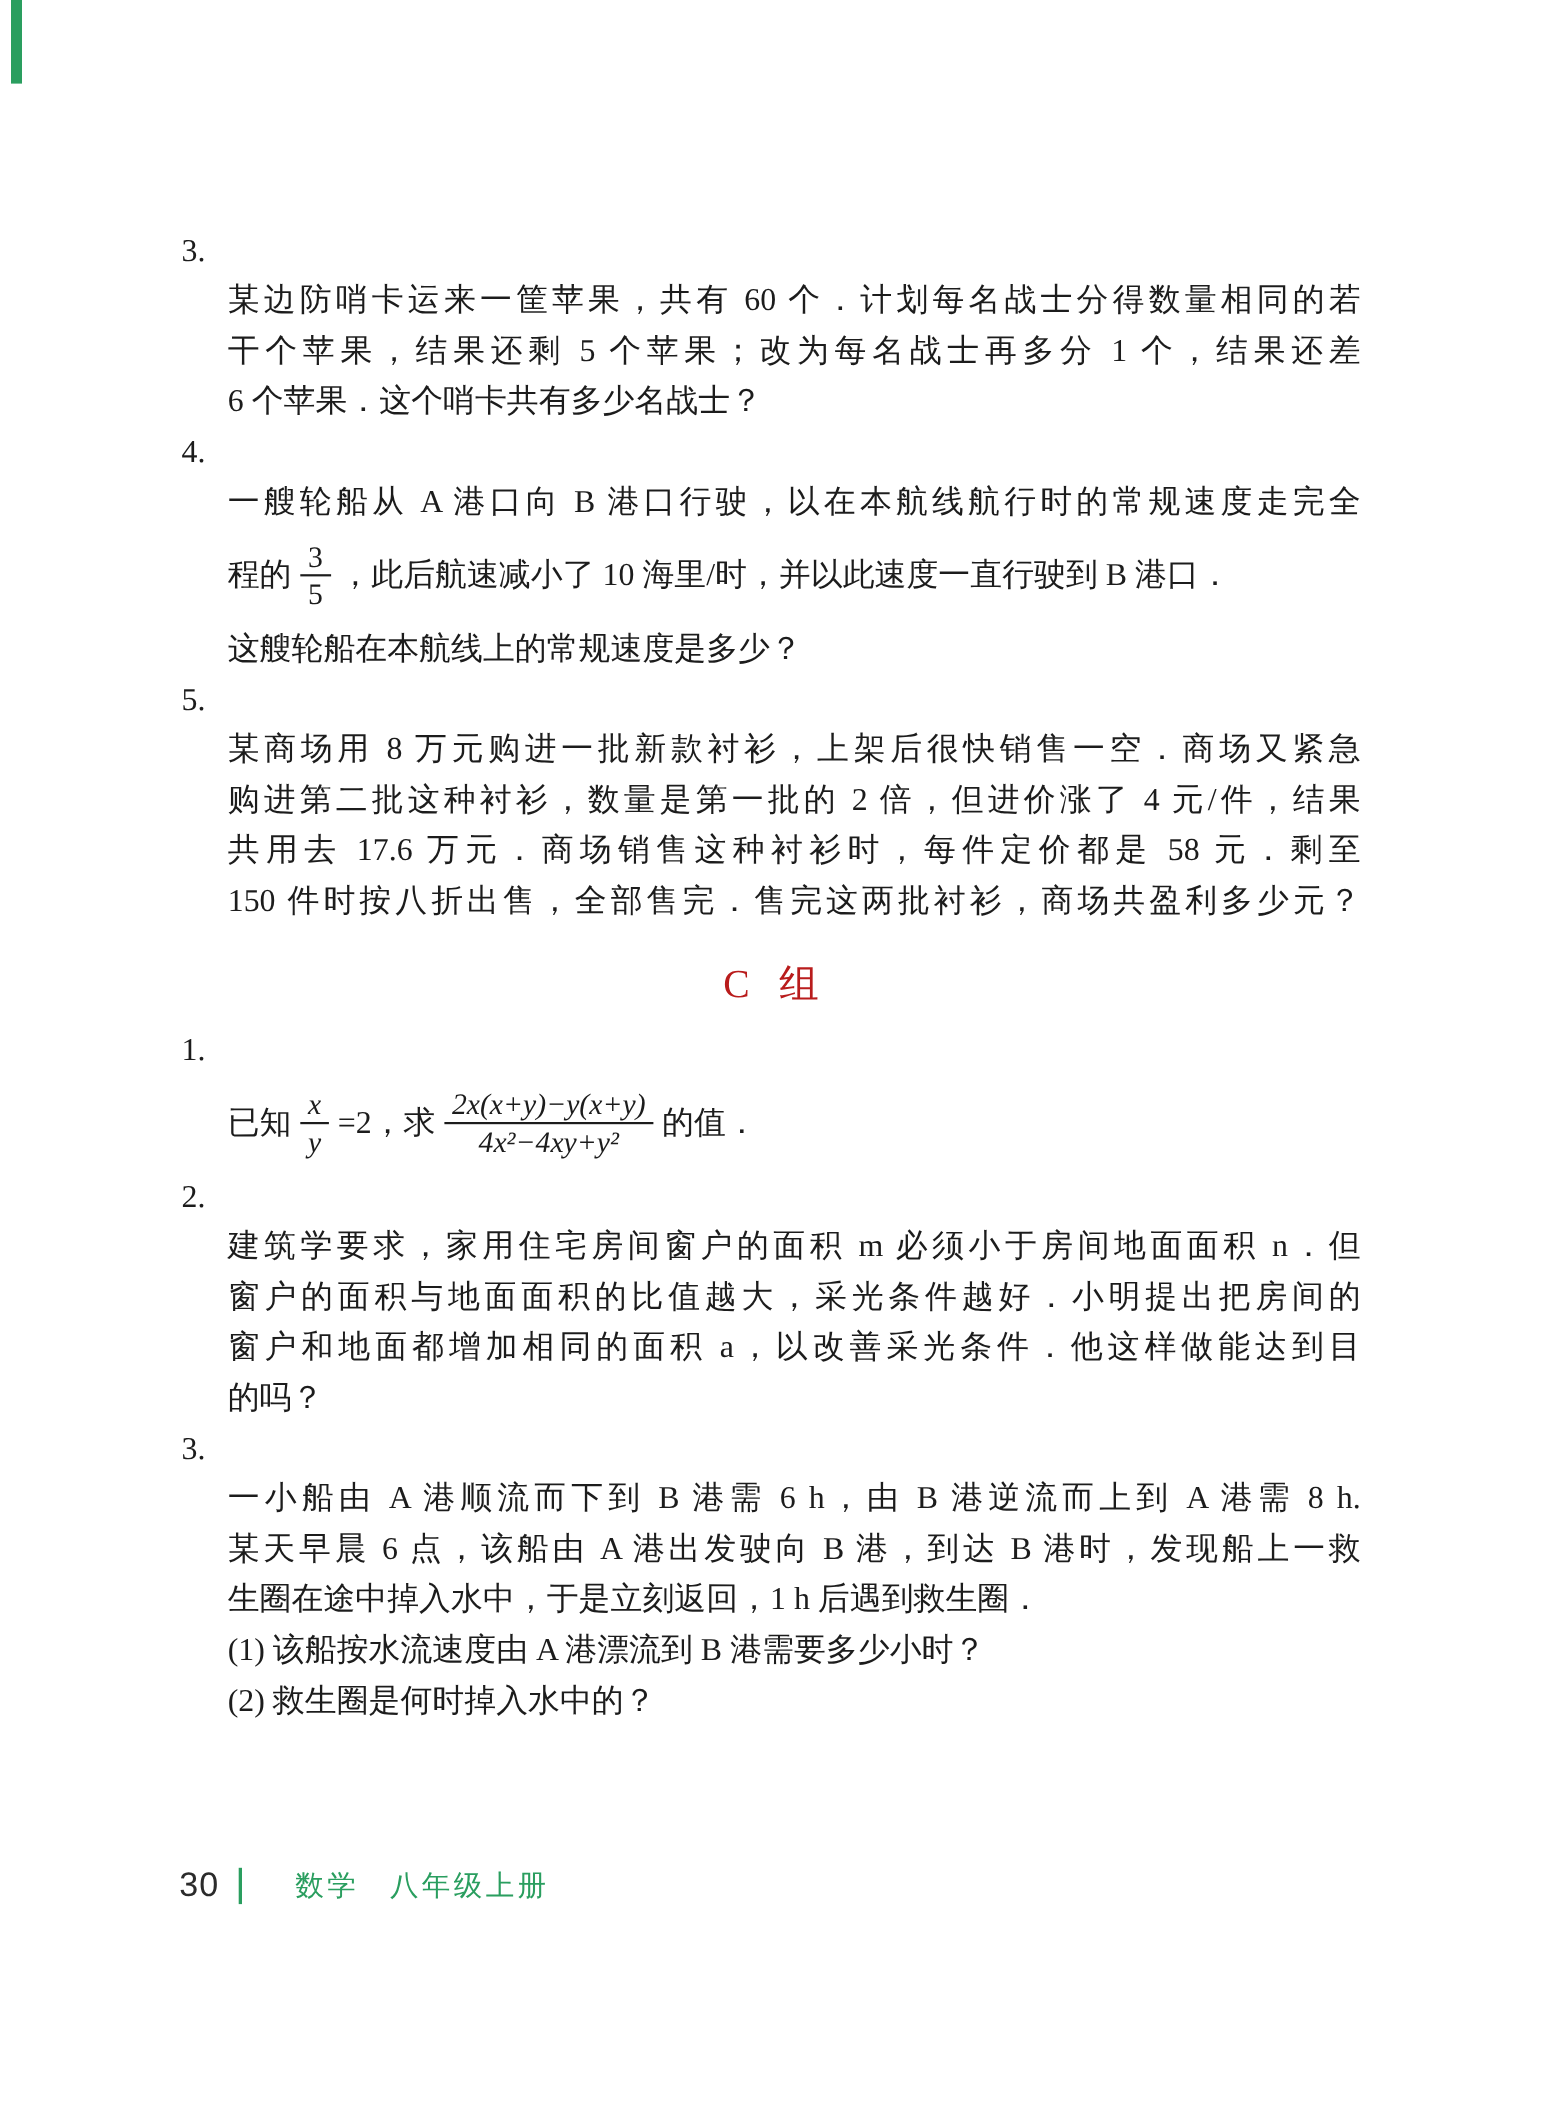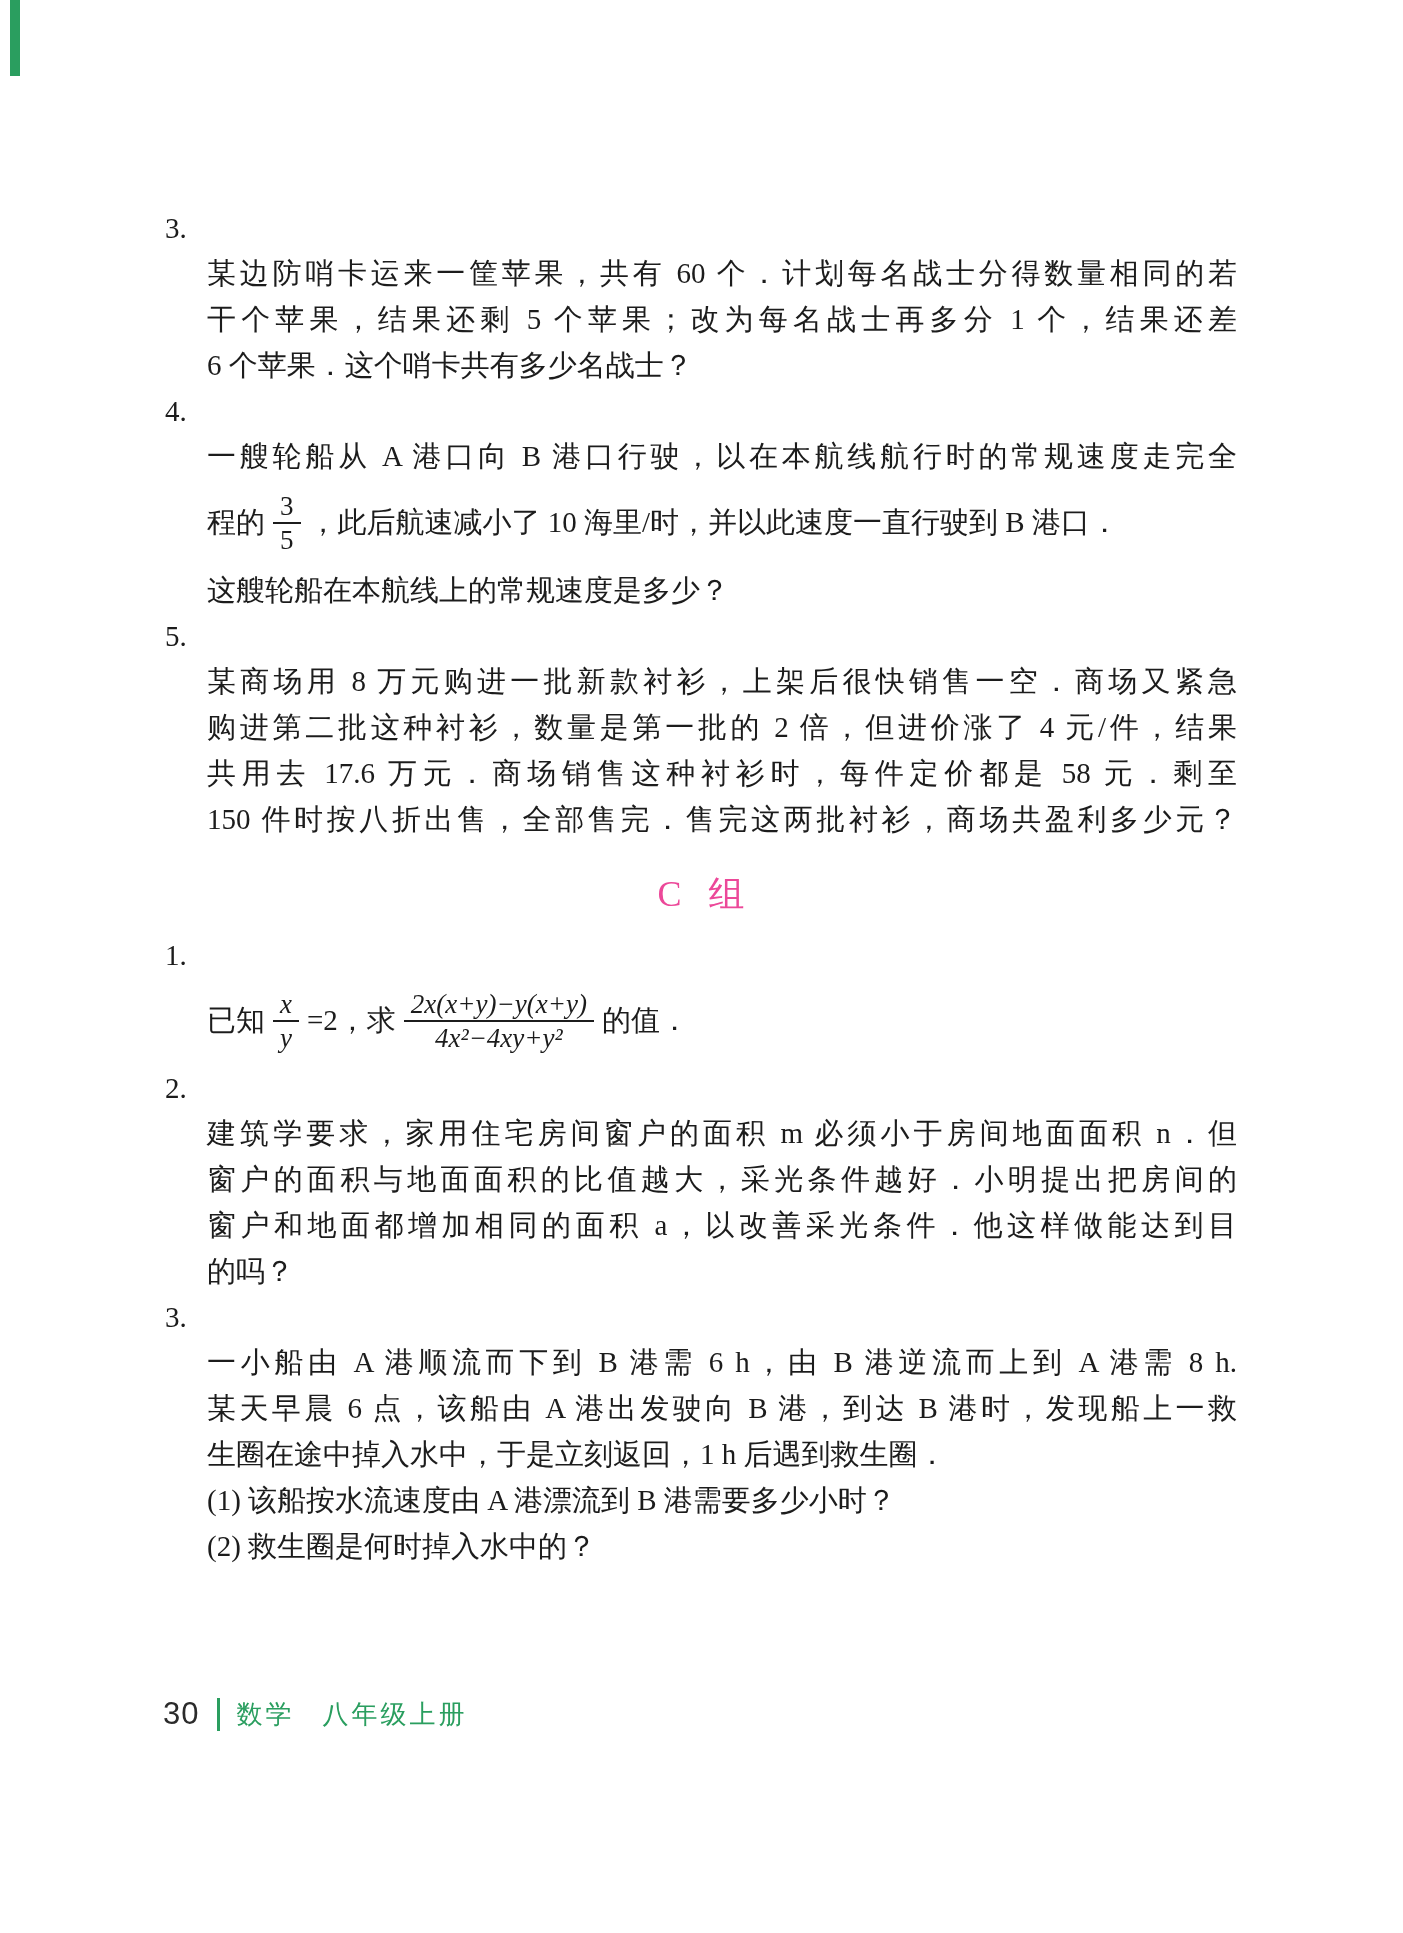--- a/index.html
+++ b/index.html
@@ -18,27 +18,27 @@
   .line.short{text-align:left;}
   .line.has-frac{display:flex;align-items:center;height:88px;line-height:normal;}
   .line.has-frac .seg{white-space:nowrap;font-size:29px;}
   .frac{display:inline-flex;flex-direction:column;text-align:center;
         margin:0 8px;font-size:27px;line-height:1.2;vertical-align:middle;}
   .frac .fnum{display:block;border-bottom:2px solid #1c1c1c;padding:0 7px;}
   .frac .fden{display:block;padding:0 7px;}
   .math{font-style:italic;}
   .big-line{height:96px;}
   .c-heading{margin:24px 0 10px 0;height:56px;line-height:56px;text-align:center;
-             font-size:36px;font-weight:normal;word-spacing:18px;color:#ec4899;}
+             font-size:36px;font-weight:normal;word-spacing:18px;color:#b91c1c;}
   .c-group{margin-top:10px;}
   .footer{position:absolute;left:163px;top:1696px;display:flex;align-items:center;
           font-family:"Liberation Sans","DejaVu Sans",sans-serif;}
   .footer .pageno{font-size:31px;color:#2b2b2b;letter-spacing:1px;}
   .footer .fbar{width:3px;height:33px;margin:0 16px 0 18px;}
-  .footer .fsubject{font-size:26px;letter-spacing:3px;}
+  .footer .fsubject{font-size:26px;letter-spacing:3px;margin-left:32px;}
   .footer .fvolume{font-size:26px;letter-spacing:3px;margin-left:28px;}
 </style>
 </head>
 <body>
 
 <div class="corner-tab" style="background: rgb(42, 158, 95);"></div>
 
 <div class="content">
 
   <div class="problem">

